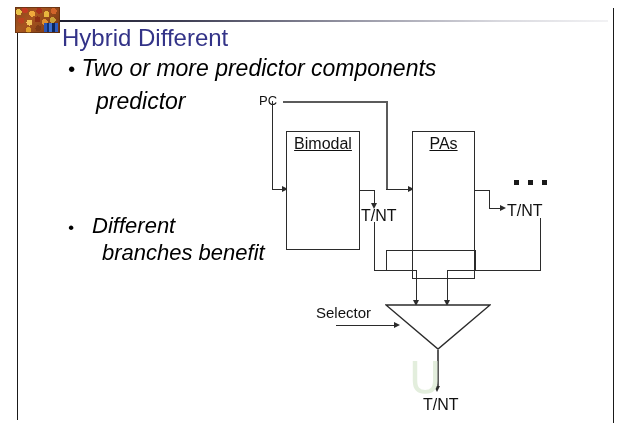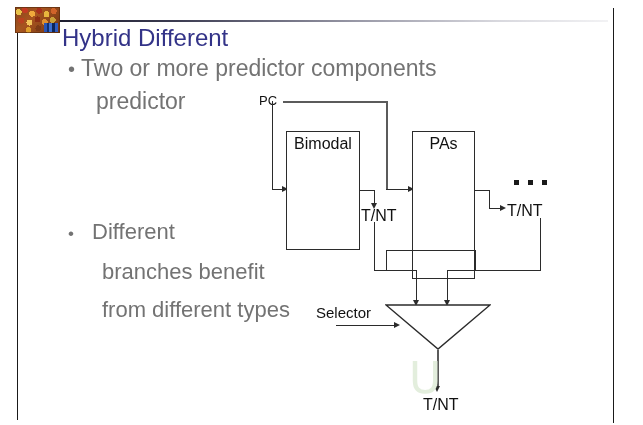--- a/index.html
+++ b/index.html
@@ -84,40 +84,41 @@
     position: absolute;
     left: 62px;
     top: 24px;
     font-size: 24px;
     color: #333388;
     letter-spacing: 0px;
     white-space: nowrap;
   }
   .bullet-row {
     position: absolute;
-    color: #737373;
-    white-space: nowrap;
+    color: #000000;
+    white-space: nowrap;
+    font-style: italic;
   }
   .b1 {
     left: 68px;
     top: 52px;
     font-size: 23px;
     line-height: 32px;
   }
   .b1 .bdot { font-size: 20px; }
   .b1 .line2 { display: block; padding-left: 28px; }
 
   .b2 {
     left: 68px;
     top: 213px;
     font-size: 22px;
-    line-height: 38px;
+    line-height: 25px;
   }
   .b2 .bdot { font-size: 17px; }
-  .b2 .ind { display: block; padding-left: 34px; }
+  .b2 .ind { display: block; padding-left: 34px; text-align: right; }
   .b2 .first { padding-left: 0; }
 
   
   .dg { position: absolute; }
   .hline { background: #2b2b2b; height: 1px; }
   .vline { background: #2b2b2b; width: 1px; }
   .hline2 { background: #5b5b5b; height: 2px; }
   .vline2 { background: #5b5b5b; width: 2px; }
 
   .box {
@@ -127,20 +128,21 @@
     box-sizing: border-box;
   }
   .box-label {
     position: absolute;
     top: 3px;
     left: 0;
     right: 0;
     text-align: center;
     font-size: 16px;
     color: #111111;
+    text-decoration: underline;
   }
   .lbl {
     position: absolute;
     font-size: 16px;
     color: #111111;
     white-space: nowrap;
   }
   .lbl-pc { font-size: 13px; }
   .lbl-sel { font-size: 15px; }
 
@@ -210,21 +212,20 @@
   <div class="bullet-row b1">
     <span class="bdot">•</span>
     <span>Two or more predictor components</span>
     <span class="line2">predictor</span>
   </div>
 
   <div class="bullet-row b2">
     <span class="bdot">•</span>
     <span class="first" style="padding-left:12px">Different</span>
     <span class="ind">branches benefit</span>
-    <span class="ind">from different types</span>
   </div>
 
   <div class="lbl lbl-pc" style="left:259px; top:93px;">PC</div>
 
   <div class="dg hline2" style="left:283px; top:101px; width:105px;"></div>
 
   <div class="dg vline" style="left:272px; top:101px; height:88px;"></div>
   <div class="dg hline" style="left:272px; top:189px; width:12px;"></div>
   <div class="arrow-r" style="left:282px; top:185.5px;"></div>
 

